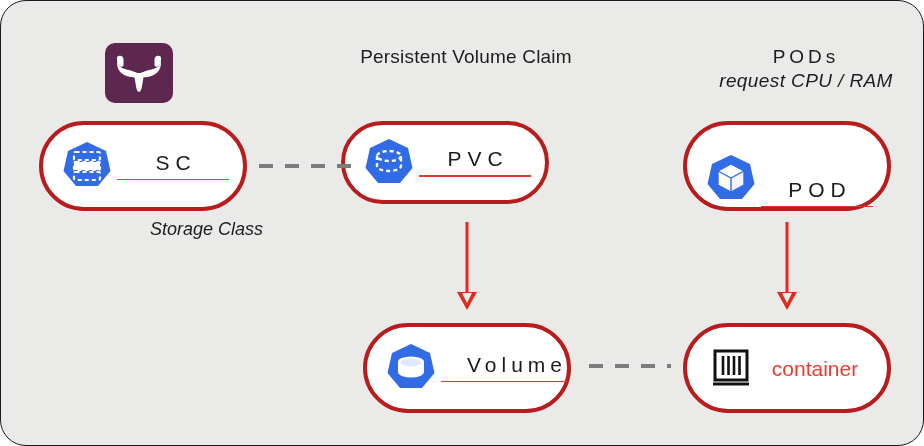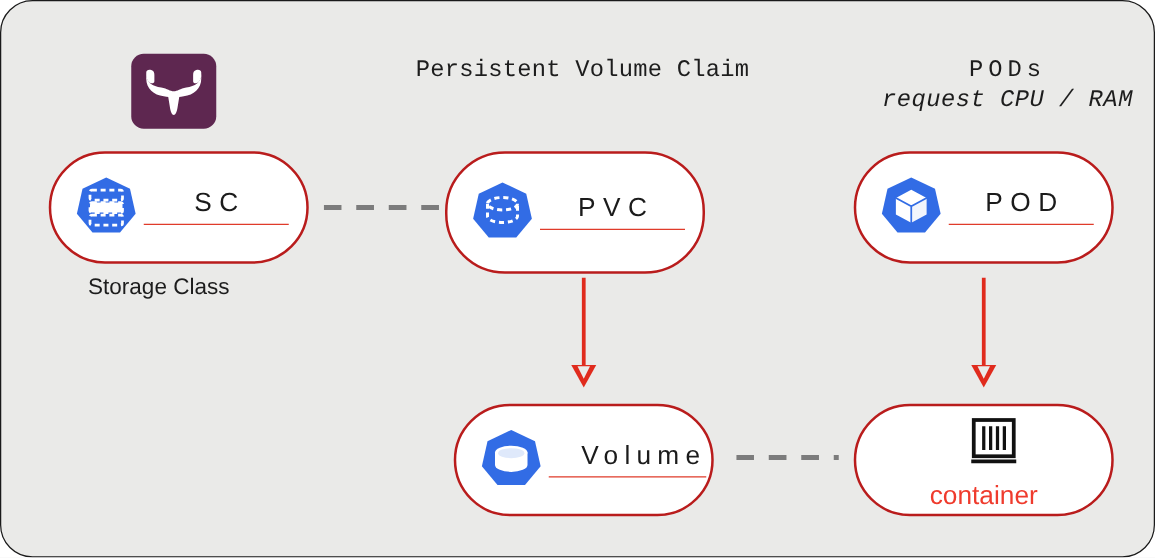--- a/index.html
+++ b/index.html
@@ -24,21 +24,20 @@
     border: 1px solid #1a1a1a;
     overflow: hidden;
   }
 
   
   .col-heading {
     position: absolute;
     text-align: center;
     color: #1d1d1d;
     line-height: 1.25;
-    font-family: Liberation Mono, monospace;
   }
   .col-heading .line1 {
     display: block;
     font-size: 19px;
     letter-spacing: 0.2px;
   }
   .col-heading .line2 {
     display: block;
     font-size: 19px;
     font-style: italic;
@@ -63,21 +62,21 @@
     background: #5e2750;
     border-radius: 10px;
   }
   #longhorn-logo svg { display: block; }
 
   
   .node {
     position: absolute;
     box-sizing: border-box;
     background: #ffffff;
-    border: 2px solid #b91c1c;
+    border: 4px solid #b91c1c;
     border-radius: 48px;
     display: flex;
     align-items: center;
     padding-left: 16px;
   }
   .node-icon {
     flex: 0 0 auto;
     width: 56px;
     height: 56px;
     display: flex;
@@ -112,36 +111,37 @@
   .node-label.red {
     color: #ef3b2d;
     letter-spacing: 0px;
     text-indent: 0;
     font-size: 21px;
     padding-bottom: 0;
   }
   .node.no-underline .node-label-wrap { padding-right: 18px; }
 
   #node-sc     { left: 38px;  top: 120px; width: 208px; height: 90px; }
-  #node-pvc    { left: 355px; top: 120px; width: 208px; height: 98px; }
-  #node-pod    { left: 682px; top: 120px; width: 208px; height: 90px; }
+  #node-pvc    { left: 340px; top: 120px; width: 208px; height: 83px; }
+  #node-pod    { left: 682px; top: 120px; width: 208px; height: 90px; align-items: flex-end; }
   #node-volume { left: 362px; top: 322px; width: 208px; height: 90px; }
-  #node-container { left: 682px; top: 322px; width: 208px; height: 90px; flex-direction: column; }
+  #node-container { left: 682px; top: 322px; width: 208px; height: 90px; }
 
   #node-volume .node-label { letter-spacing: 5px; font-size: 21px; margin-left: 20px; }
 
   
   #caption-storage-class {
     position: absolute;
-    left: 22px;
+    left: 54px;
     top: 218px;
     width: 208px;
-    text-align: center;
+    text-align: right;
     font-size: 18px;
     color: #1d1d1d;
+    font-style: italic;
   }
 
   
   .dashed-h {
     position: absolute;
     height: 4px;
     background-image: linear-gradient(to right, #7c7c7c 0 14px, transparent 14px 26px);
     background-size: 26px 4px;
     background-repeat: repeat-x;
   }

